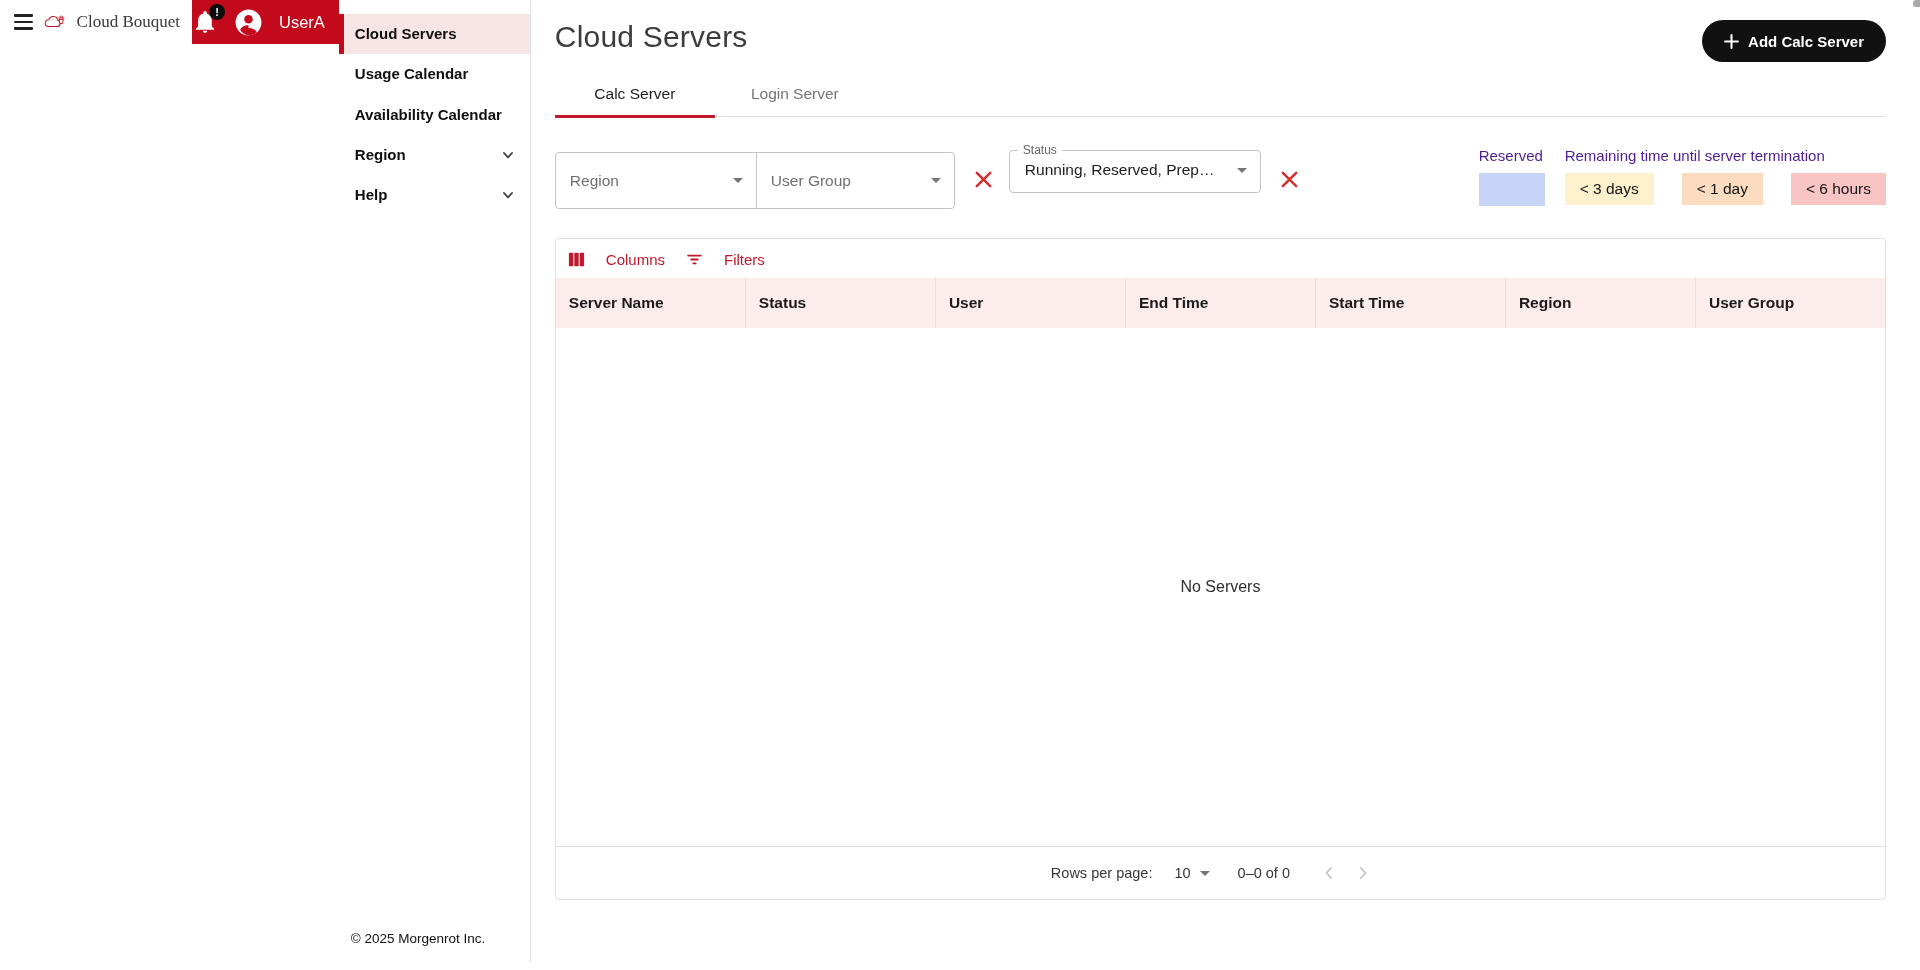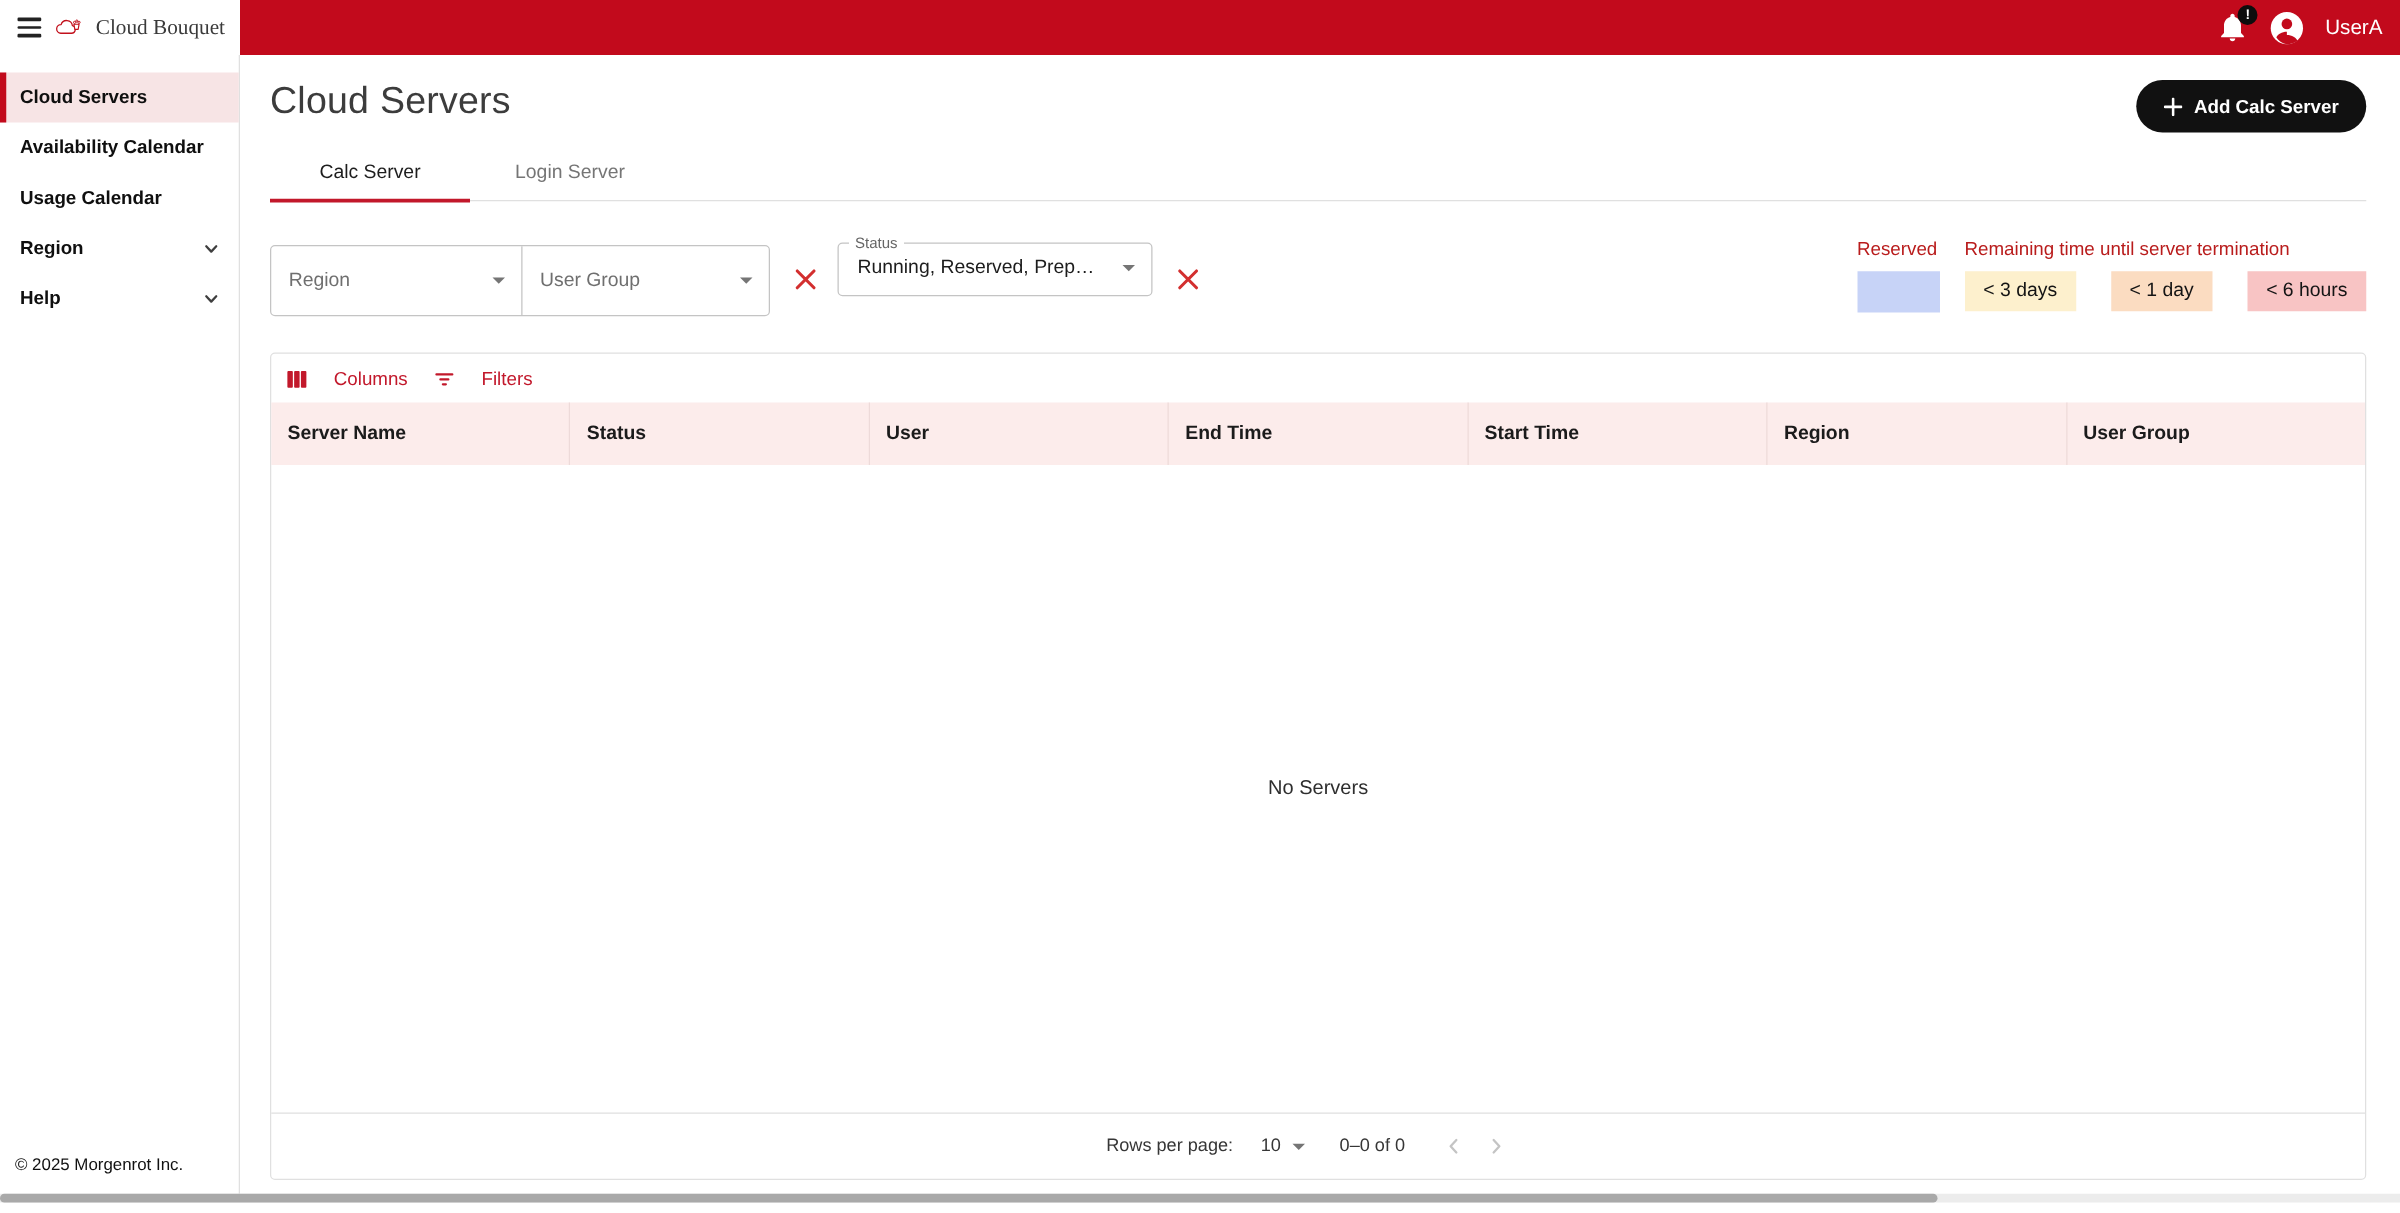--- a/index.html
+++ b/index.html
@@ -1,18 +1,18 @@
 <!DOCTYPE html>
 <html><head>
 <meta charset="utf-8">
 <style>
   * { margin:0; padding:0; box-sizing:border-box; }
   html,body { width:1920px; height:970px; }
   body { font-family:"Liberation Sans", sans-serif; background:#fff; overflow:hidden; color:#212121; }
-  .app { width:1920px; height:962px; display:flex; flex-direction:column; }
+  .app { width:1920px; height:962px; display:flex; flex-direction:row; }
 
   
   .topbar { height:44px; display:flex; background:#c20a1c; flex:0 0 44px; }
   .topbar-left { width:192px; background:#fff; display:flex; align-items:center; gap:10px; padding:0 12px 0 14px; }
   .hamburger { display:flex; flex-direction:column; gap:4px; cursor:pointer; }
   .hamburger i { display:block; width:19px; height:2.5px; background:#222; border-radius:1px; }
   .brand-text { font-family:"Liberation Serif", serif; font-size:17px; color:#3a3a3a; white-space:nowrap; }
   .topbar-right { flex:1; display:flex; align-items:center; justify-content:flex-end; gap:15px; padding-right:14px; }
   .bell-wrap { position:relative; width:26px; height:26px; cursor:pointer; }
   .badge { position:absolute; top:-5px; right:-7px; width:16px; height:16px; border-radius:50%; background:#0d0d0d; color:#fff; font-size:11px; font-weight:700; display:flex; align-items:center; justify-content:center; line-height:1; }
@@ -42,21 +42,21 @@
   .select + .select { border-left:1px solid #c4c4c4; width:198px; }
   .caret { width:0; height:0; border-left:5px solid transparent; border-right:5px solid transparent; border-top:5.5px solid #757575; }
   .x-btn { background:none; border:none; cursor:pointer; margin:33px 14px 0 17px; padding:0; line-height:0; }
   fieldset.status-field { border:1px solid #c4c4c4; border-radius:4px; width:252px; margin-top:9px; background:#fff; }
   fieldset.status-field legend { font-size:12px; color:#666; padding:0 5px; margin-left:8px; line-height:1; }
   .status-value-row { display:flex; align-items:center; justify-content:space-between; padding:5px 13px 13px 15px; font-size:15.5px; color:#1c1c1c; cursor:pointer; }
   .status-value-row .val { white-space:nowrap; overflow:hidden; text-overflow:ellipsis; max-width:190px; }
 
   .legend { margin-left:auto; display:flex; gap:20px; margin-top:12px; }
   .legend-col { display:flex; flex-direction:column; gap:9px; }
-  .legend-label { font-size:15px; color:#b91c1c; }
+  .legend-label { font-size:15px; color:#4c1d95; }
   .swatch { width:66px; height:33px; }
   .chips { display:flex; gap:28px; }
   .chip { padding:7px 15px; font-size:15.5px; color:#141414; white-space:nowrap; }
 
   
   .table-card { border:1px solid #e0e0e0; border-radius:4px; margin-top:29px; height:662px; display:flex; flex-direction:column; min-height:0; }
   .card-toolbar { display:flex; gap:20px; padding:11px 8px 9px 11px; }
   .tool-btn { display:flex; align-items:center; gap:20px; color:#c2182b; font-size:15px; font-weight:500; background:none; border:none; cursor:pointer; font-family:inherit; }
   .thead { display:flex; background:#fceceb; height:50px; flex:0 0 50px; }
   .th { flex:1; display:flex; align-items:center; padding:0 13px; font-weight:700; font-size:15.5px; color:#1b1b1b; border-right:1px solid #eddad9; }
@@ -109,24 +109,24 @@
     </div>
   </header>
 
   <div class="body">
 
     <aside class="sidebar">
       <div class="nav-item selected">
         <span>Cloud Servers</span>
       </div>
       <div class="nav-item">
+        <span>Usage Calendar</span>
+      </div>
+      <div class="nav-item">
         <span>Availability Calendar</span>
-      </div>
-      <div class="nav-item">
-        <span>Usage Calendar</span>
       </div>
       <div class="nav-item">
         <span>Region</span>
         <svg width="16" height="16" viewBox="0 0 16 16">
           <polyline points="4,6 8,10.3 12,6" fill="none" stroke="#3f3f3f" stroke-width="1.8" stroke-linecap="round" stroke-linejoin="round"></polyline>
         </svg>
       </div>
       <div class="nav-item">
         <span>Help</span>
         <svg width="16" height="16" viewBox="0 0 16 16">

